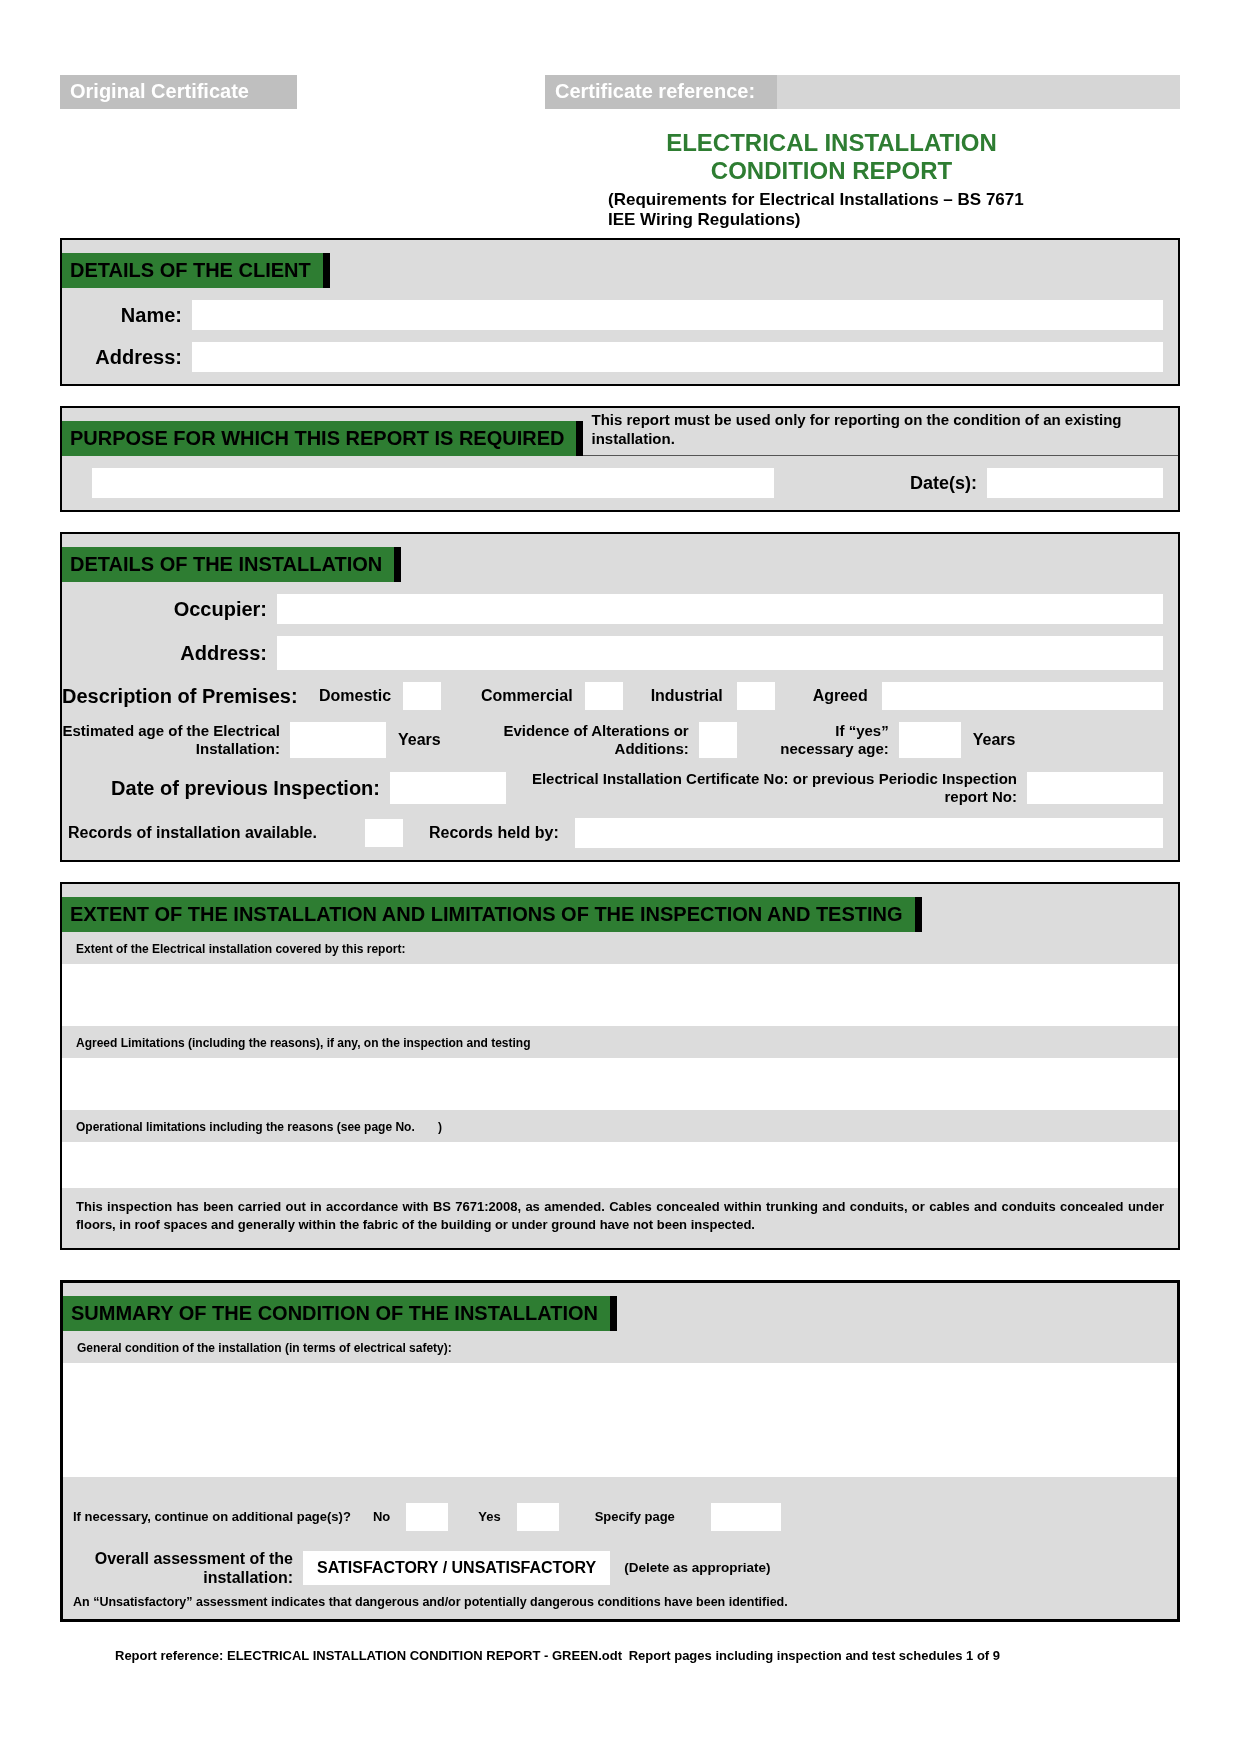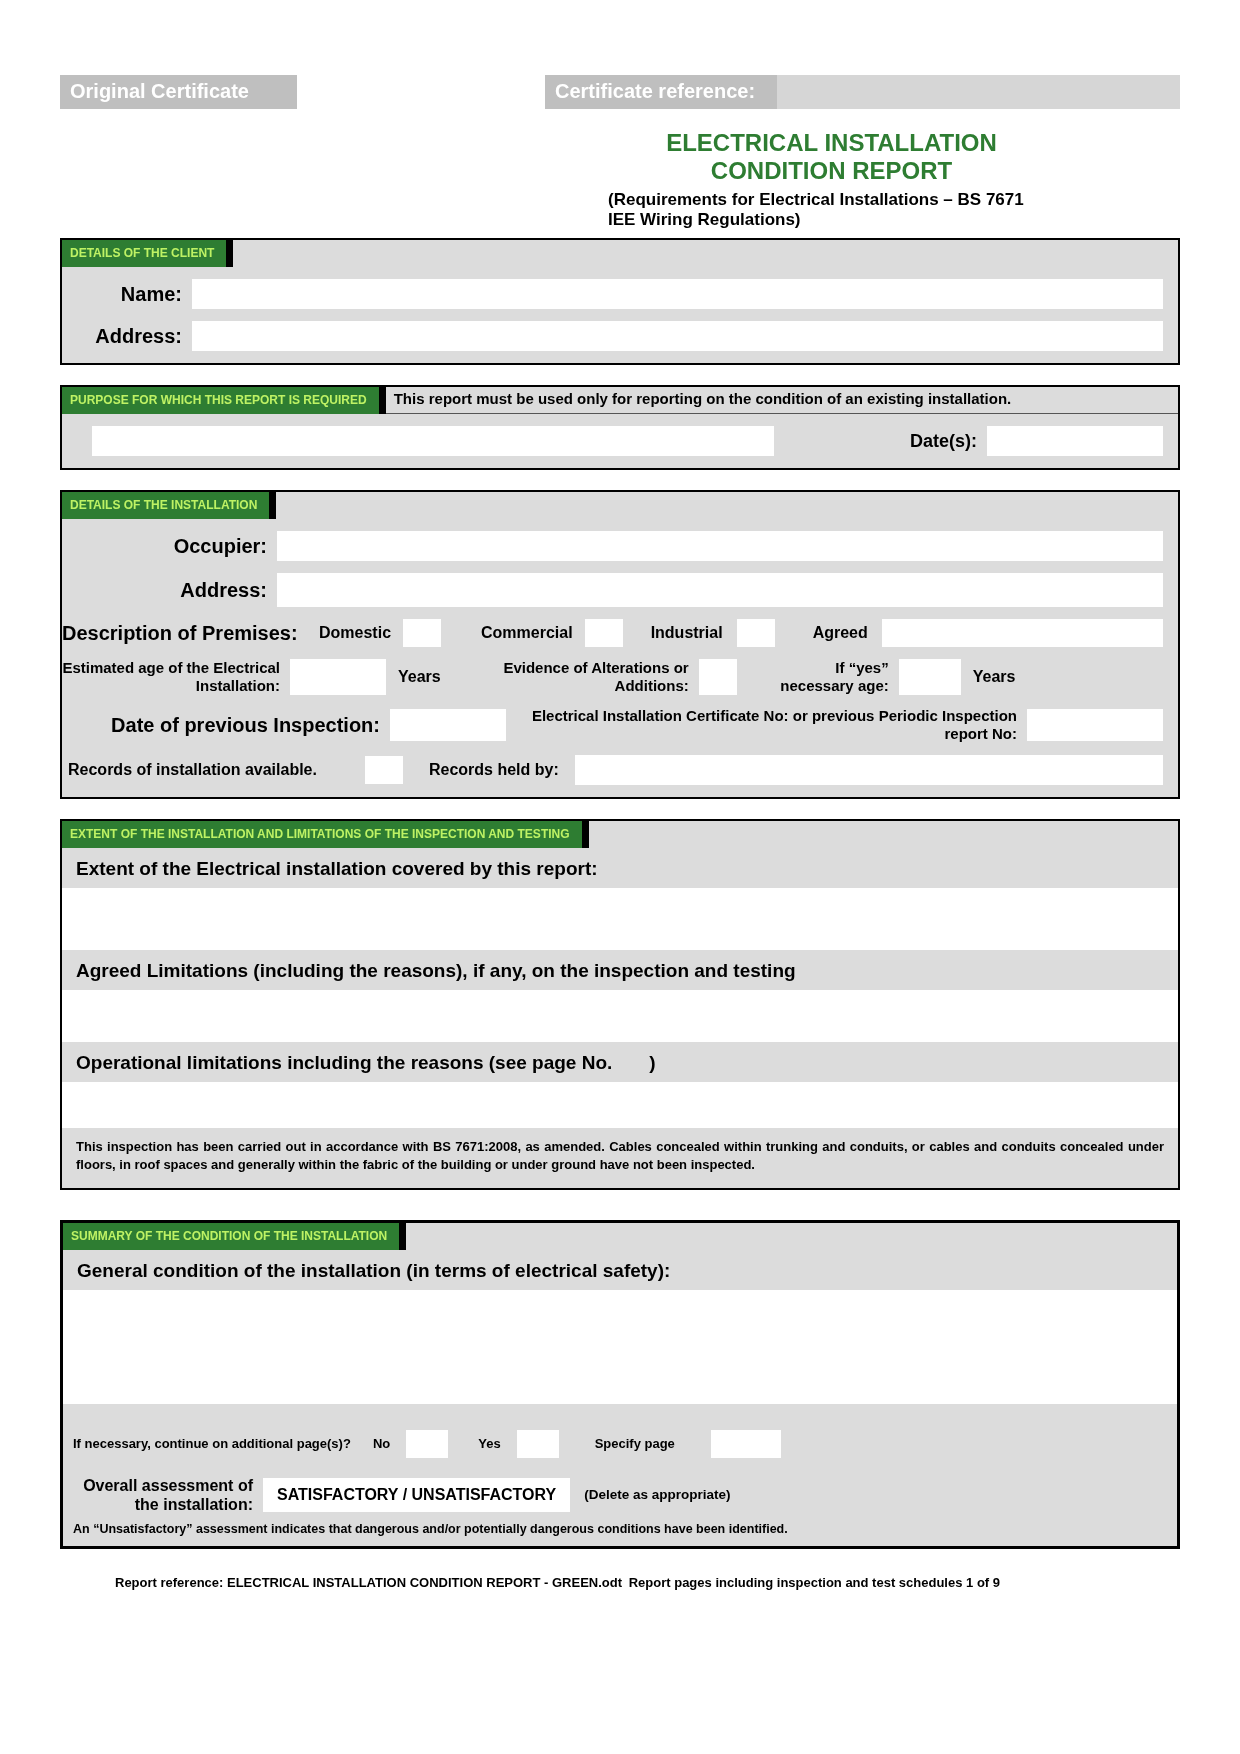--- a/index.html
+++ b/index.html
@@ -22,38 +22,38 @@
 
   
   .title-block { margin:20px 0 8px 608px; width:447px; }
   .title { color:#2e7d32; font-weight:bold; font-size:24px; line-height:1.18; text-align:center; }
   .subtitle { font-weight:bold; font-size:17px; line-height:1.2; margin-top:4px; text-align:left; }
 
   
   .section { margin:0 0 20px 60px; width:1120px; background:#dcdcdc;
              border:2px solid #000; padding-bottom:12px; }
   .section.thick { border-width:3px; }
-  .sec-header { display:inline-block; background:#2e7d32; color:#bef264; font-weight:bold;
-                font-size:12px; line-height:1; padding:7px 12px 8px 8px;
-                border-right:7px solid #000; vertical-align:top; }
+  .sec-header { display:inline-block; background:#2e7d32; color:#000000; font-weight:bold;
+                font-size:20px; line-height:1; padding:7px 12px 8px 8px;
+                border-right:7px solid #000; vertical-align:top;margin-top:13px; }
   .row { display:flex; align-items:center; margin:12px 15px 0 0; }
   .lbl { font-weight:bold; font-size:20px; text-align:right; padding-right:10px; white-space:nowrap; }
   .lbl2 { font-weight:bold; font-size:15px; text-align:right; line-height:1.2; padding-right:10px; }
   .lbl-left { font-weight:bold; font-size:16px; text-align:left; white-space:nowrap; }
   .field { background:#fff; height:30px; }
   .box { background:#fff; width:38px; height:28px; flex:0 0 auto; }
   .prewrap { white-space:pre-wrap; }
 
   
   .purpose-head { display:flex; align-items:stretch; }
   .purpose-note { flex:1; font-weight:bold; font-size:15px; line-height:1.25;
                   padding:3px 6px 4px 8px; border-bottom:1px solid #555; }
 
   
-  .stripe-label { font-weight:bold; font-size:19px; padding:10px 14px 8px 14px; }
+  .stripe-label { font-weight:bold; font-size:12px; padding:10px 14px 8px 14px; }
   .white-block { background:#fff; width:100%; }
 
   .small-note { font-weight:bold; font-size:13px; line-height:1.35; padding:10px 14px 0 14px; text-align:justify; }
   .tiny-note  { font-weight:bold; font-size:12.5px; padding:8px 10px 0 10px; }
 
   .continue-row { display:flex; align-items:center; margin:26px 15px 0 10px;
                   font-size:13px; font-weight:bold; }
   .assessment-field { background:#fff; font-weight:bold; font-size:16px;
                       padding:8px 14px; white-space:nowrap; }
   .delete-note { font-weight:bold; font-size:13.5px; margin-left:14px; }
@@ -184,21 +184,21 @@
       <span>If necessary, continue on additional page(s)?</span>
       <span style="margin-left:22px">No</span>
       <div class="box" style="width:42px; margin-left:16px"></div>
       <span style="margin-left:30px">Yes</span>
       <div class="box" style="width:42px; margin-left:16px"></div>
       <span style="margin-left:36px">Specify page</span>
       <div class="box" style="width:70px; margin-left:36px"></div>
     </div>
 
     <div class="row" style="margin-top:18px">
-      <div class="lbl2" style="width:200px; font-size:16px">Overall assessment of the installation:</div>
+      <div class="lbl2" style="width:240px; font-size:16px">Overall assessment of the installation:</div>
       <div class="assessment-field">SATISFACTORY / UNSATISFACTORY</div>
       <div class="delete-note">(Delete as appropriate)</div>
     </div>
 
     <div class="tiny-note">An “Unsatisfactory” assessment indicates that dangerous and/or potentially dangerous conditions have been identified.</div>
   </section>
 
   <div class="footer">
     <div>Report reference: ELECTRICAL INSTALLATION CONDITION REPORT - GREEN.odt</div>
     <div>Report pages including inspection and test schedules 1 of 9</div>

